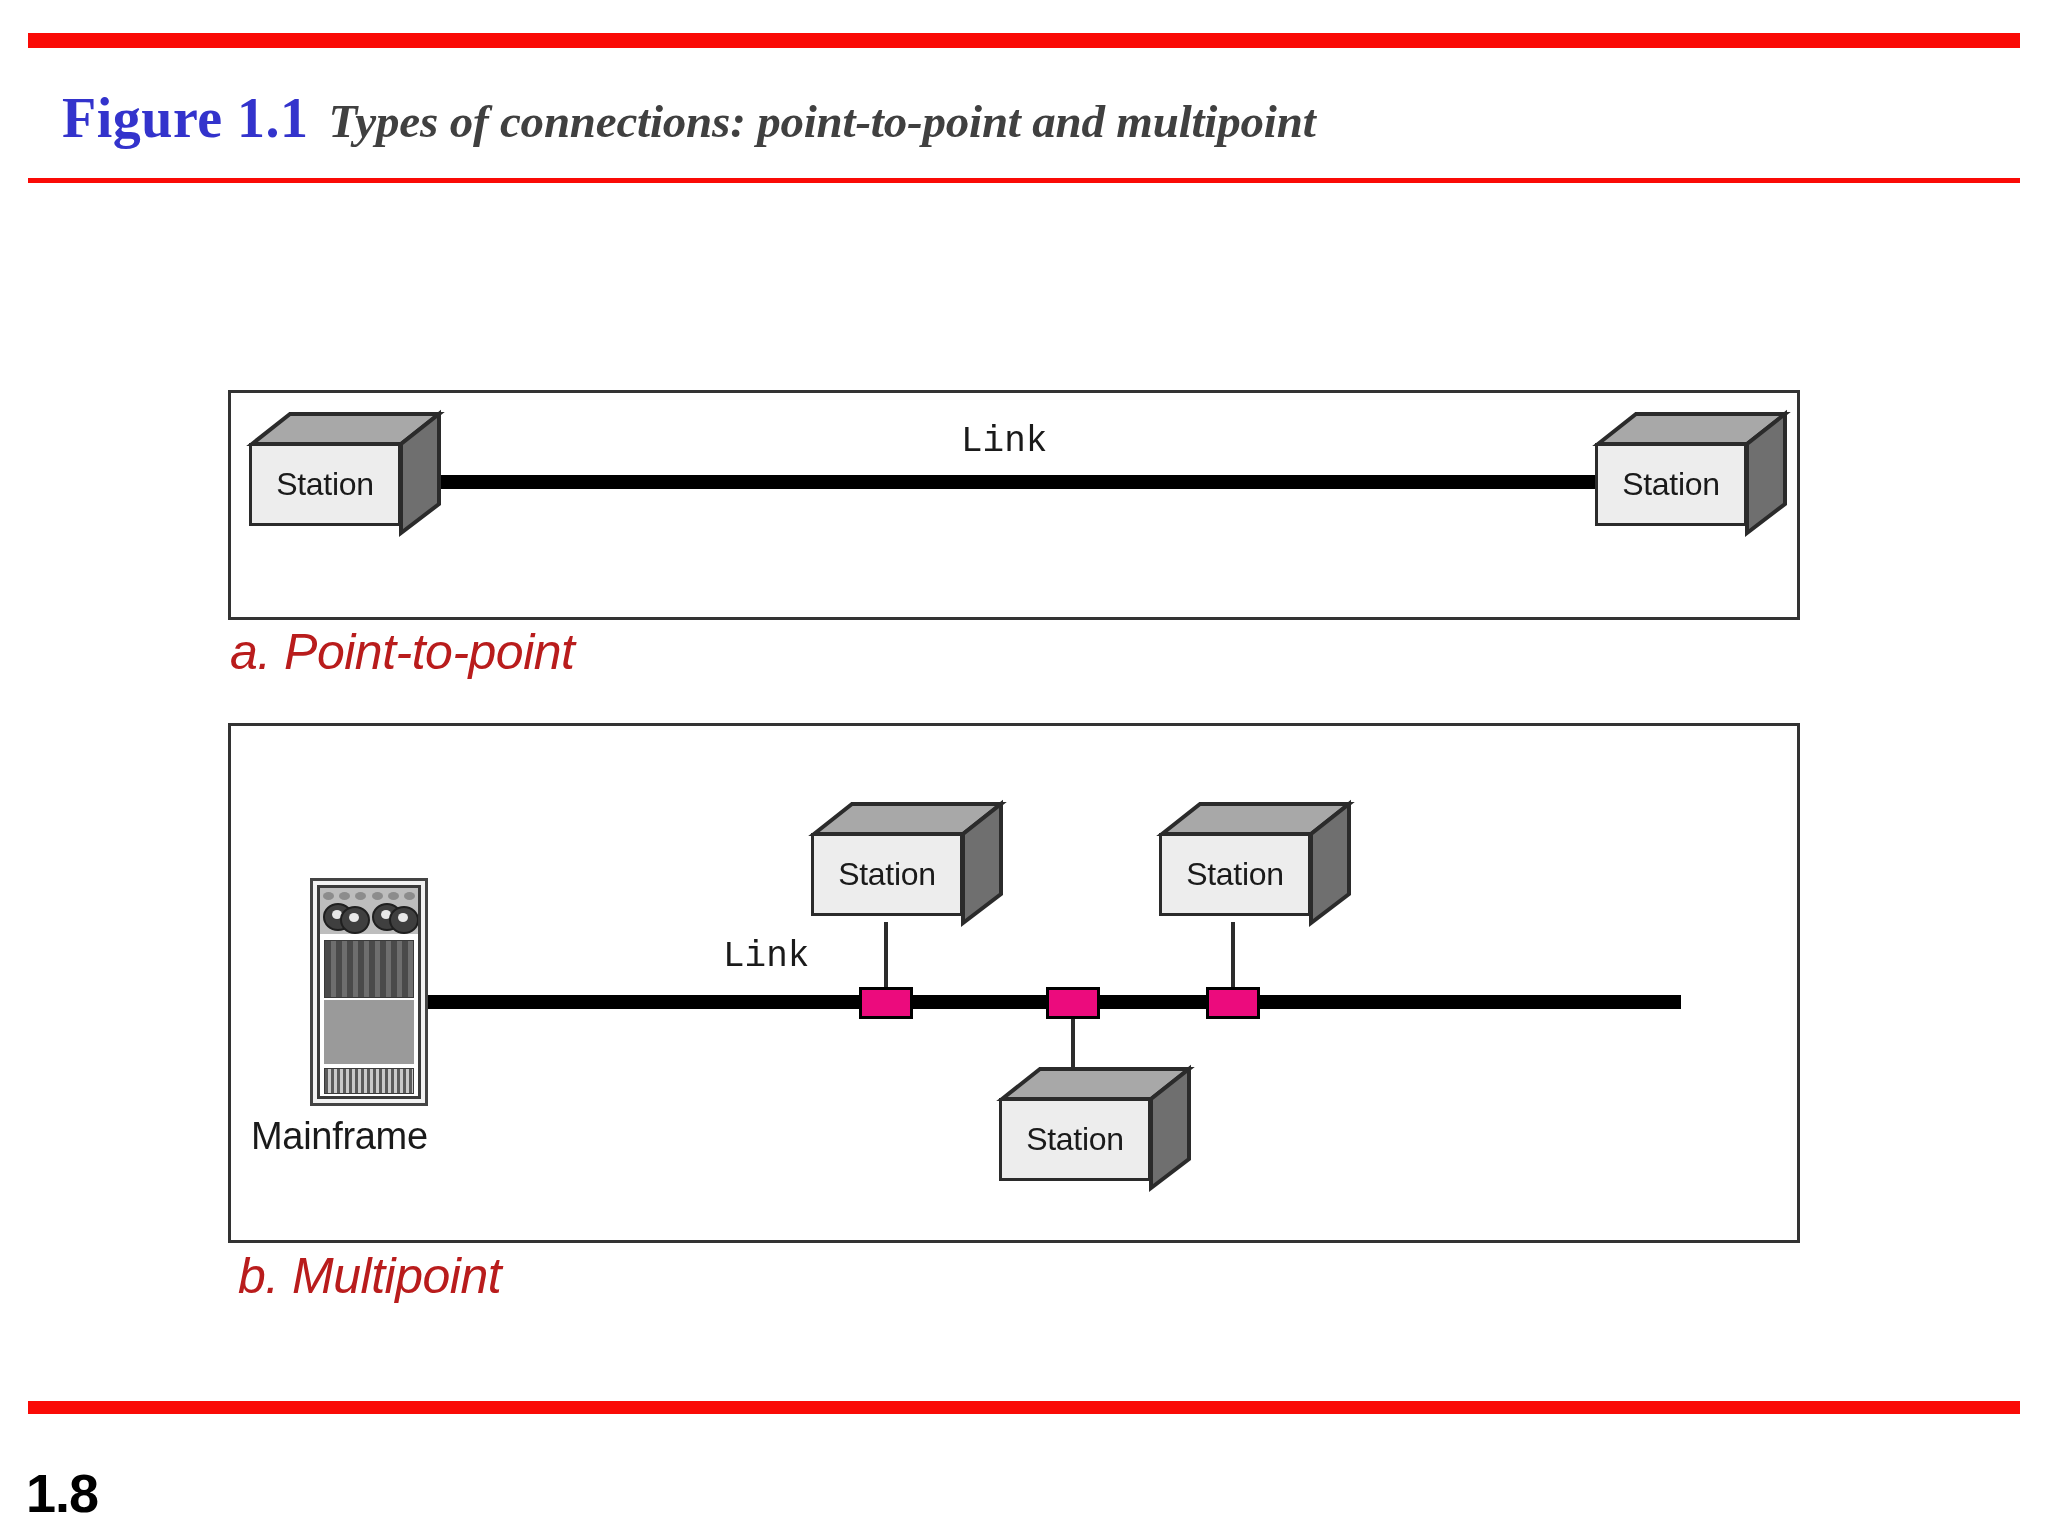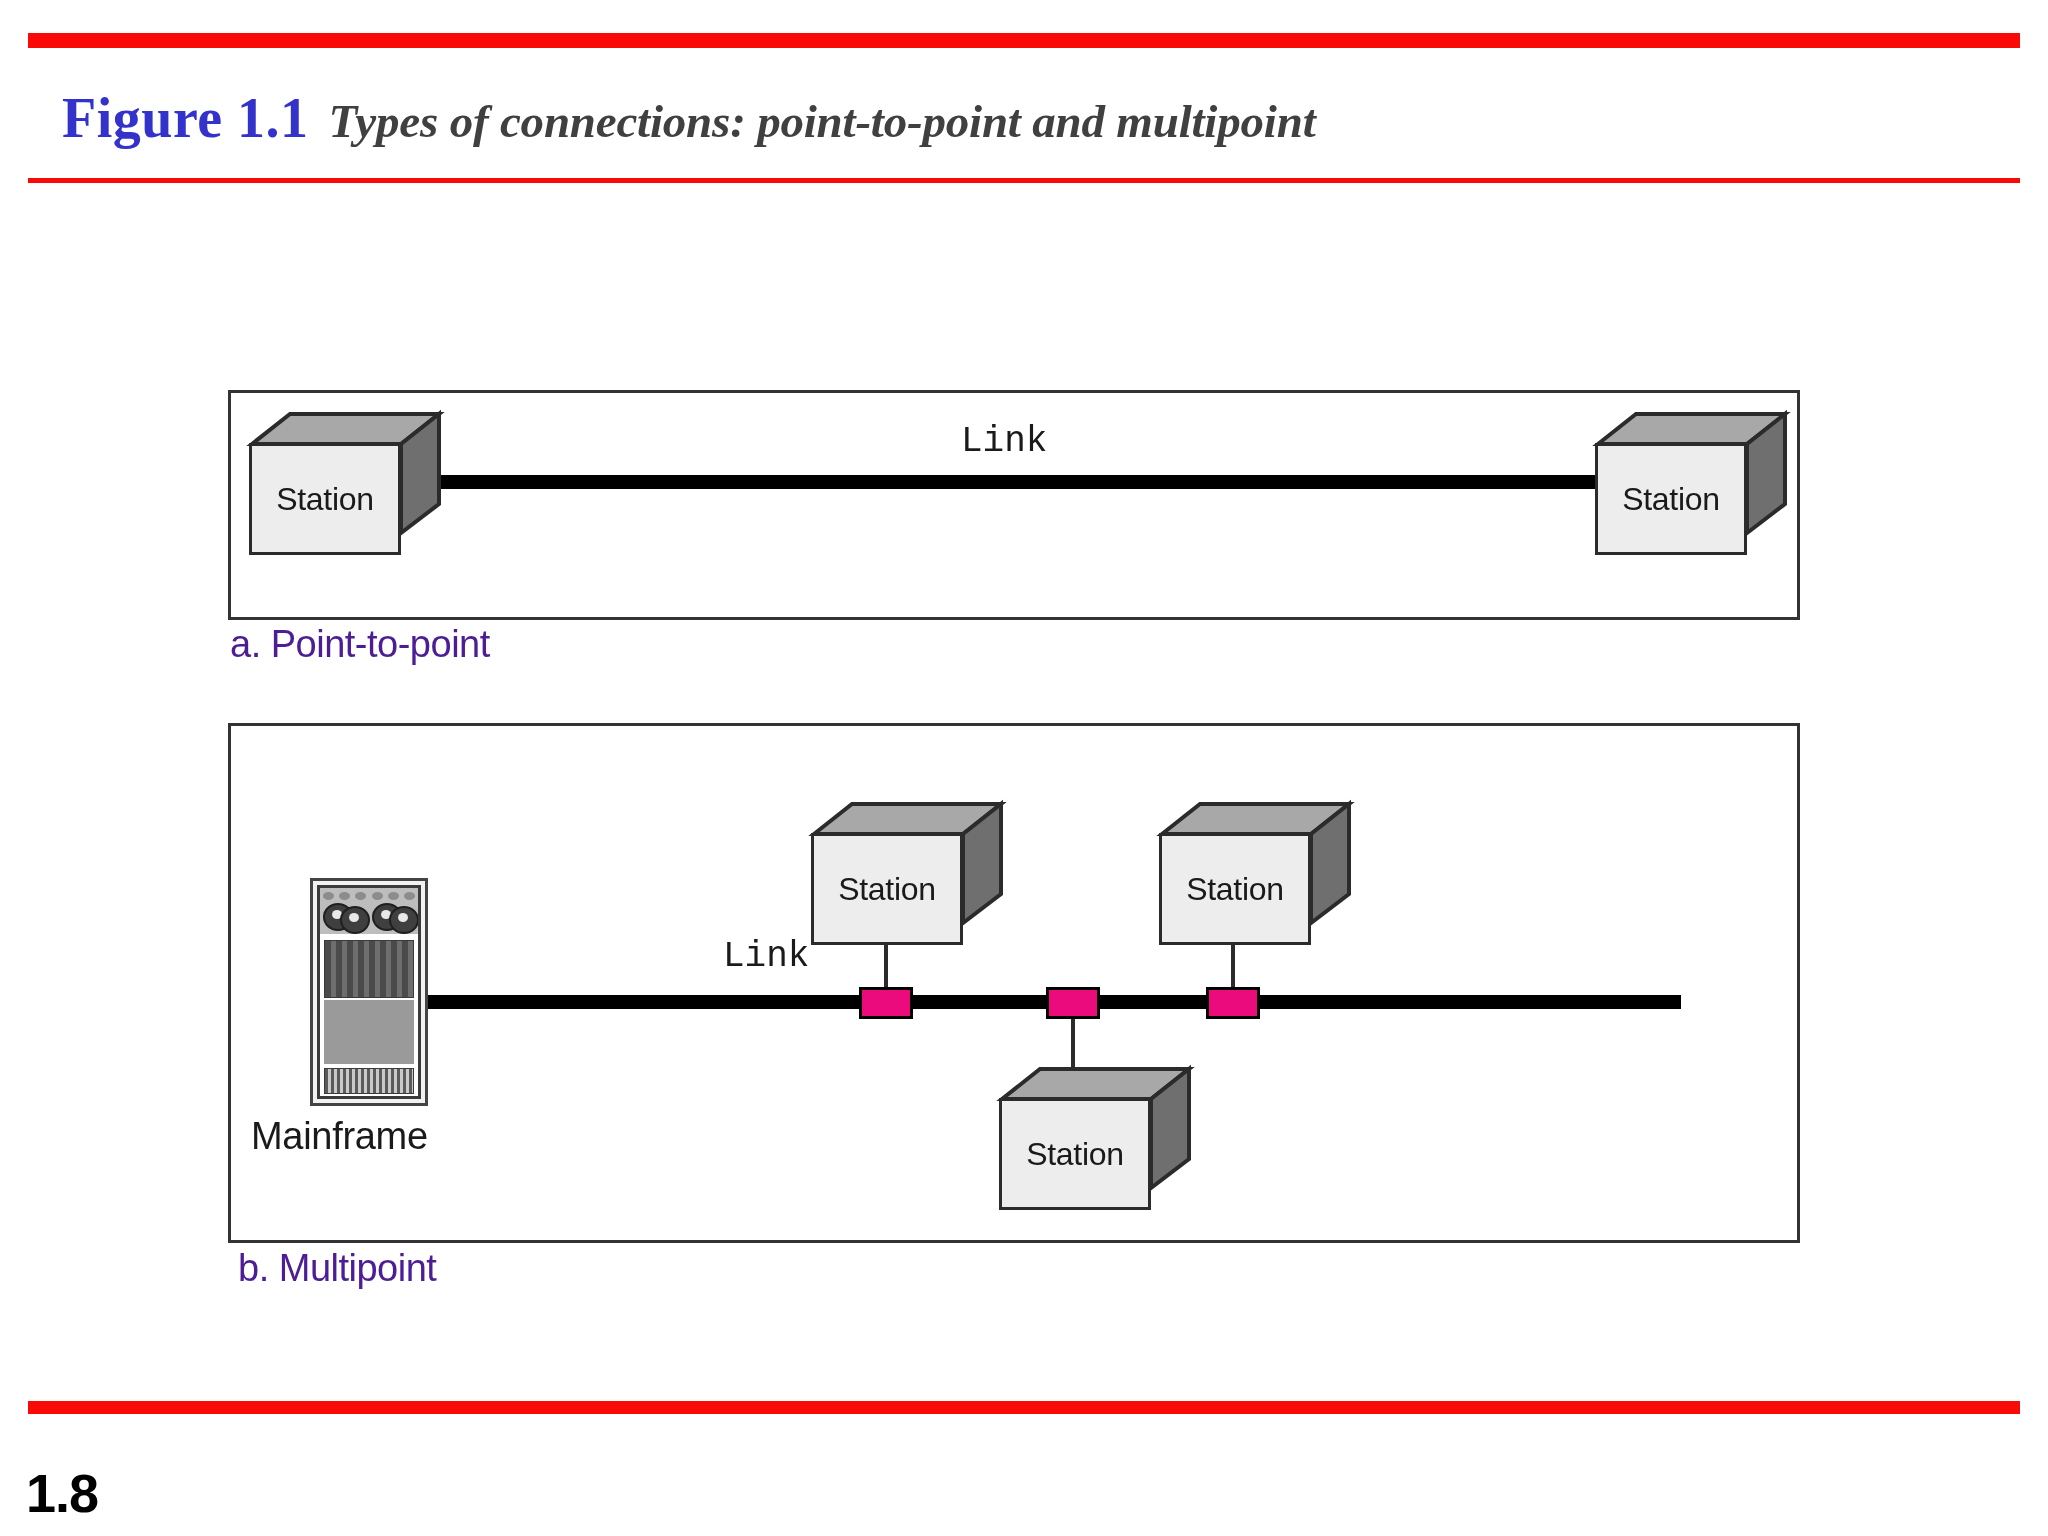--- a/index.html
+++ b/index.html
@@ -84,24 +84,25 @@
     box-sizing: border-box;
     border: 3px solid #333333;
     background: #ffffff;
   }
   #panel-a { left: 228px; top: 390px; width: 1572px; height: 230px; }
   #panel-b { left: 228px; top: 723px; width: 1572px; height: 520px; }
 
   .panel-caption {
     position: absolute;
     font-family: "Liberation Sans", sans-serif;
-    font-size: 38px;
-    color: #4c1d95;
+    font-size: 50px;
+    color: #b91c1c;
     white-space: nowrap;
     letter-spacing: -0.5px;
+    font-style: italic;
   }
   #caption-a { left: 230px; top: 623px; }
   #caption-b { left: 238px; top: 1247px; }
 
   
   .station {
     position: absolute;
     width: 190px;
     height: 122px; 
   }
@@ -111,21 +112,21 @@
     left: 0; top: 0;
     width: 190px;
     height: 122px;
     overflow: visible;
   }
   .station .front {
     position: absolute;
     left: 0;
     top: 32px;
     width: 152px;
-    height: 112px;
+    height: 83px;
     box-sizing: border-box;
     background: #ededed;
     border: 3px solid #2b2b2b;
     display: flex;
     align-items: center;
     justify-content: center;
   }
   .station .label {
     font-family: "Liberation Sans", sans-serif;
     font-size: 32px;

